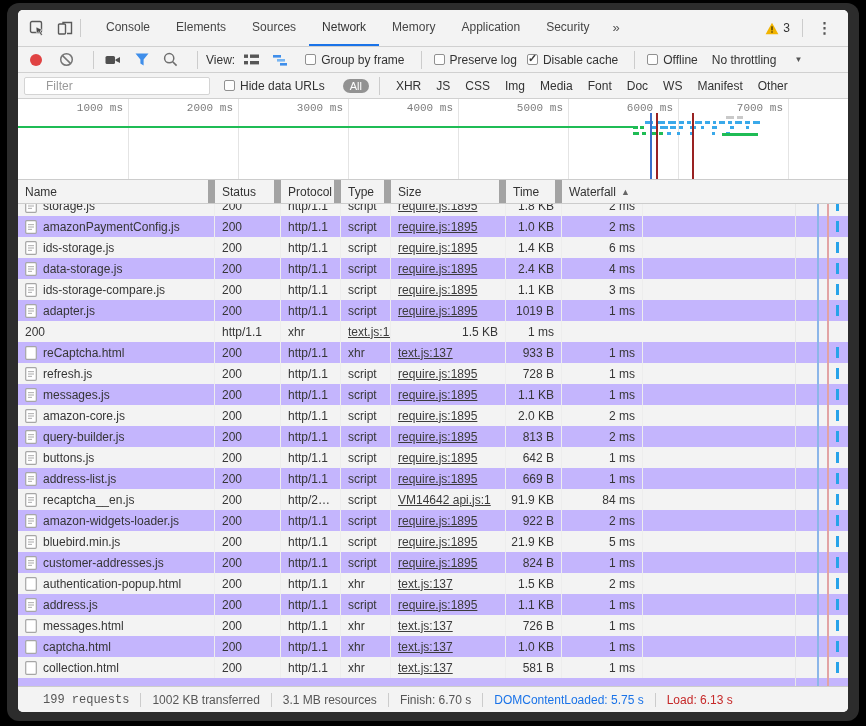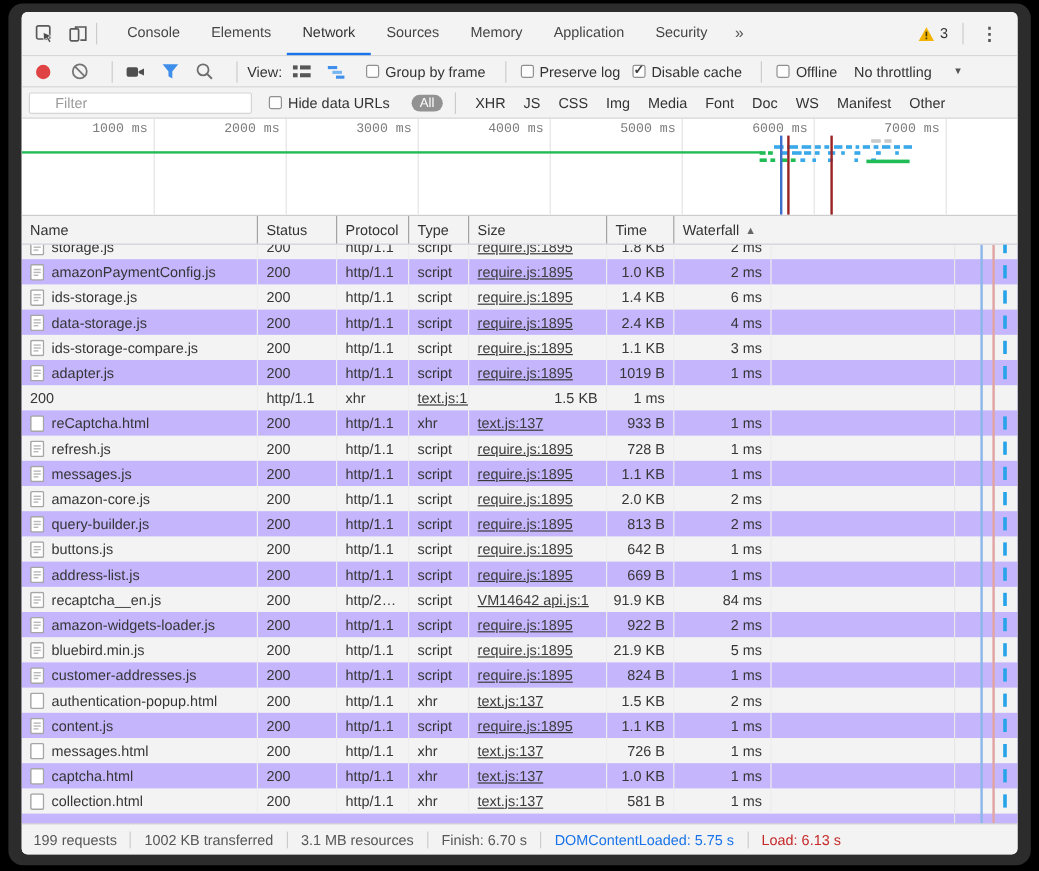--- a/index.html
+++ b/index.html
@@ -44,21 +44,21 @@
   .overview { height:81px; background:#fff; border-bottom:1px solid #ccc; position:relative; flex:none; overflow:hidden;font-family:Liberation Mono, monospace; }
   .gridline { position:absolute; top:0; bottom:0; width:1px; background:#e4e4e4; }
   .tick-label { position:absolute; top:3px; font-size:11px; color:#7d7d7d; transform:translateX(-100%); padding-right:5px; white-space:nowrap; }
   .mark { position:absolute; height:3px; }
   .ov-mainline { position:absolute; height:2px; }
   .ov-vline { position:absolute; top:14px; bottom:0; width:2px; }
 
   
   .grid-row { display:grid; grid-template-columns:197px 66px 60px 50px 115px 56px 81px 1fr; }
   .thead { height:24px; background:#f3f3f3; border-bottom:1px solid #ccc; flex:none; }
-  .th { display:flex; align-items:center; padding:0 7px; border-right:1px solid #a3a3a3; color:#333; overflow:hidden; white-space:nowrap; }
+  .th { display:flex; align-items:center; padding:0 7px; border-right:7px solid #a3a3a3; color:#333; overflow:hidden; white-space:nowrap; }
   .th:last-child { border-right:none; justify-content:space-between; }
   .sort-arrow { font-size:9px; color:#666; margin-right:6px; }
   .tbody { height:482px; position:relative; overflow:hidden; background:#c4b5fd; flex:none; }
   .row { height:21px; }
   .row:first-child { margin-top:-9px; }
   .row.odd { background:#f3f3f3; }
   .td { display:flex; align-items:center; padding:0 7px; border-right:1px solid #ededed; overflow:hidden; white-space:nowrap; color:#363636; height:21px; }
   .td.num { justify-content:flex-end; }
   .td.name { gap:6px; }
   .td.waterfall { border-right:none; position:relative; padding:0; }
@@ -66,21 +66,21 @@
   .doc-icon { flex:none; }
   .wf-dash { position:absolute; left:193px; top:5px; width:3px; height:11px; background:#27a3e9; }
   .wf-lines { position:absolute; top:0; bottom:0; left:0; right:0; pointer-events:none; }
   .wf-grid { position:absolute; top:0; bottom:0; left:777px; width:1px; background:#e7e7e7; }
   .wf-blue { position:absolute; top:0; bottom:0; left:799px; width:2px; background:#8cb6e9; }
   .wf-red  { position:absolute; top:0; bottom:0; left:809px; width:2px; background:#e2a3a3; }
 
   
   .statusbar { height:26px; background:#f3f3f3; border-top:1px solid #ccc; display:flex; align-items:center; flex:none; font-size:12px; color:#565656; }
   .status-item { padding:0 11px; border-left:1px solid #ccc; white-space:nowrap; }
-  .status-item:first-child { border-left:none; padding-left:10px; }
+  .status-item:first-child { border-left:none; padding-left:25px;font-family:Liberation Mono, monospace; }
 </style>
 </head>
 <body>
 
 <div class="frame"></div>
 <div class="window">
 
   <div class="tabbar">
     <div class="left-icons">
       <span class="tb-icon">
@@ -93,22 +93,22 @@
         <svg width="16" height="16" viewBox="0 0 16 16">
             <rect x="1.5" y="4" width="7" height="10" rx="1" fill="none" stroke="#5a5a5a" stroke-width="1.4"></rect>
             <path d="M6 4 V2.5 h8.5 v11 H10" fill="none" stroke="#5a5a5a" stroke-width="1.4"></path>
           </svg>
       </span>
     </div>
     <span class="vsep"></span>
     <div class="tabs" id="tabs">
         <span class="tab">Console</span>
         <span class="tab">Elements</span>
+        <span class="tab">Sources</span>
         <span class="tab active">Network</span>
-        <span class="tab">Sources</span>
         <span class="tab">Memory</span>
         <span class="tab">Application</span>
         <span class="tab">Security</span>
       </div>
     <span class="tab more">»</span>
     <div class="right">
       <span class="warn">
         <svg width="14" height="13" viewBox="0 0 14 13">
             <path d="M7 0.8 L13.4 12.2 H0.6 Z" fill="#f2b400"></path>
             <rect x="6.3" y="4.3" width="1.4" height="4" fill="#4a3a00"></rect>
@@ -685,21 +685,21 @@
         </span>
       </div>
       <div class="row grid-row">
         <span class="td name">
           <svg class="doc-icon" width="12" height="14" viewBox="0 0 12 14">
             <rect x="0.7" y="0.7" width="10.6" height="12.6" rx="1" fill="#fff" stroke="#a6a6a6" stroke-width="1.2"></rect>
             <rect x="3" y="4" width="6" height="1.2" fill="#b9b9b9"></rect>
             <rect x="3" y="6.4" width="6" height="1.2" fill="#b9b9b9"></rect>
             <rect x="3" y="8.8" width="4" height="1.2" fill="#b9b9b9"></rect>
           </svg>
-          <span>content.js</span>
+          <span>address.js</span>
         </span>
         <span class="td">200</span>
         <span class="td">http/1.1</span>
         <span class="td">script</span>
         <span class="td">
           <span class="initiator">require.js:1895</span>
         </span>
         <span class="td num">1.1 KB</span>
         <span class="td num">1 ms</span>
         <span class="td waterfall">

